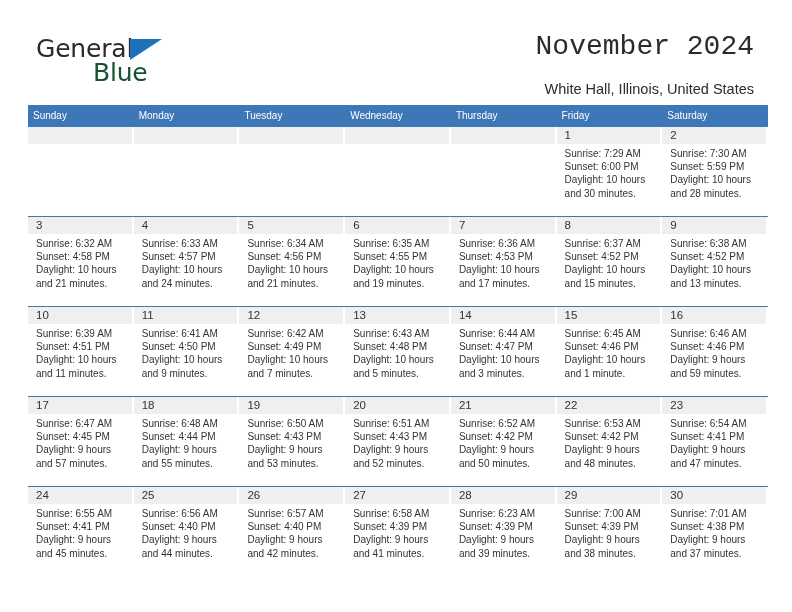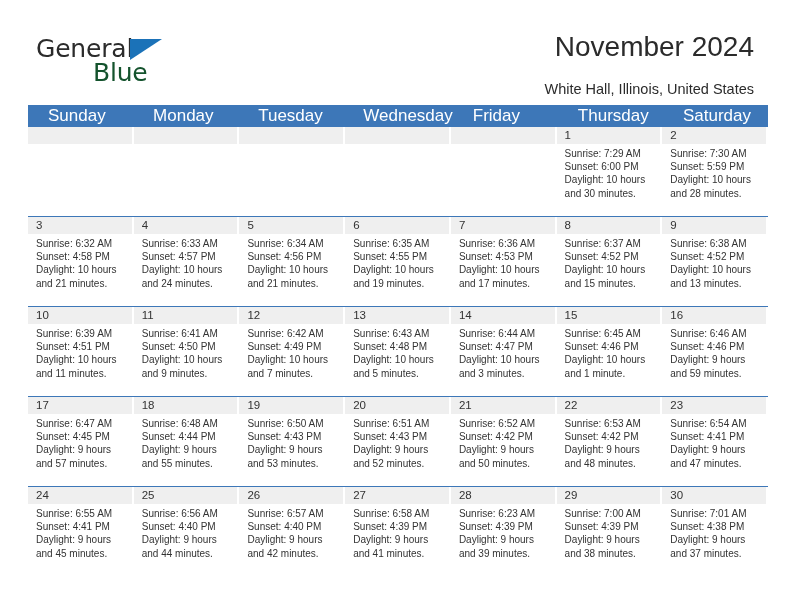--- a/index.html
+++ b/index.html
@@ -73,20 +73,21 @@
     right: 38px;
     top: 30px;
     text-align: right;
   }
   .cal-title {
     font-size: 28px;
     line-height: 34px;
     color: #2b2b2b;
     font-weight: 400;
     white-space: nowrap;
+    font-family: Liberation Mono, monospace;
   }
   .cal-subtitle {
     margin-top: 16px;
     font-size: 14.5px;
     line-height: 18px;
     color: #2b2b2b;
     font-weight: 400;
     white-space: nowrap;
   }
 
@@ -98,22 +99,22 @@
     width: 740px;
   }
   .dow-row {
     display: flex;
     width: 100%;
     background: #3d77b8;
   }
   .dow {
     flex: 1 1 0;
     box-sizing: border-box;
-    padding: 4px 0 5px 20px;
-    font-size: 17px;
+    padding: 4px 0 5px 5px;
+    font-size: 10px;
     line-height: 13px;
     color: #ffffff;
     white-space: nowrap;
   }
 
   .week {
     display: flex;
     width: 100%;
     border-top: 1px solid #3d77b8;
   }
@@ -173,22 +174,22 @@
 
   </div>
 
   <div class="calendar">
 
     <div class="dow-row">
       <div class="dow">Sunday</div>
       <div class="dow">Monday</div>
       <div class="dow">Tuesday</div>
       <div class="dow">Wednesday</div>
+      <div class="dow">Thursday</div>
       <div class="dow">Friday</div>
-      <div class="dow">Thursday</div>
       <div class="dow">Saturday</div>
     </div>
 
     <div id="weeks-container">
         <div class="week first">
           <div class="cell empty">
             <div class="cell-inner">
               <div class="daynum"></div>
               <div class="details">
                 <div></div>

